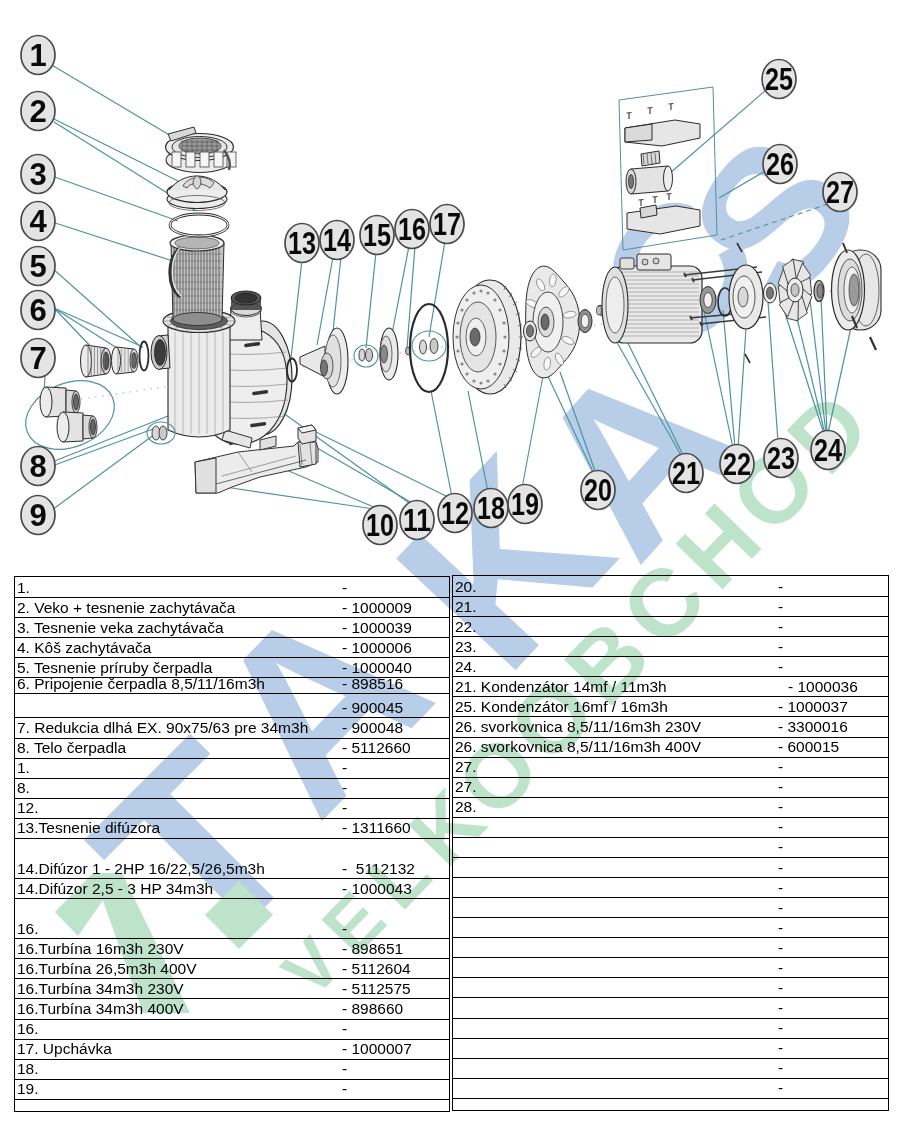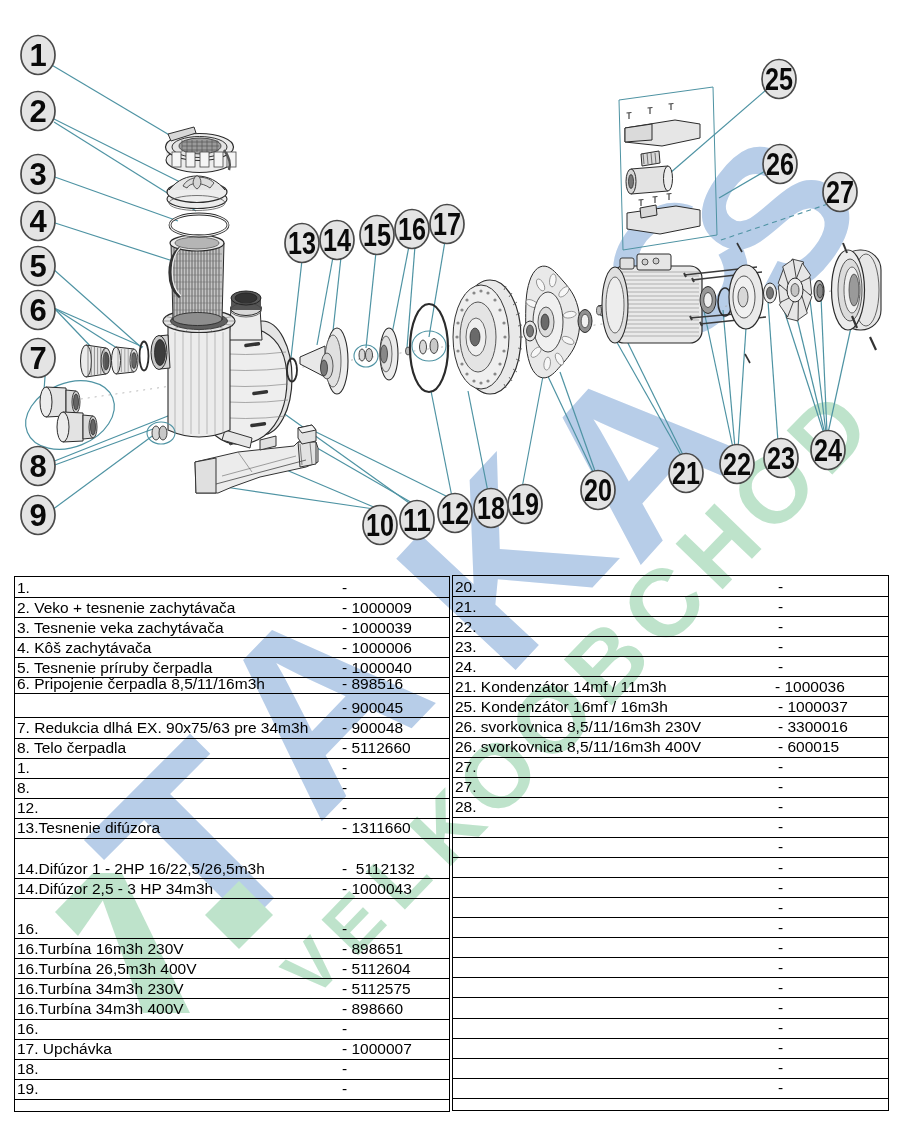--- a/index.html
+++ b/index.html
@@ -573,21 +573,21 @@
 <div class="row" style="top:60.2px;height:20.07px">
       <span class="nm">23.</span>
       <span class="vl" style="left:325px">-</span>
     </div>
 <div class="row" style="top:80.3px;height:20.07px">
       <span class="nm">24.</span>
       <span class="vl" style="left:325px">-</span>
     </div>
 <div class="row" style="top:100.3px;height:20.07px">
       <span class="nm">21. Kondenzátor 14mf / 11m3h</span>
-      <span class="vl" style="left:322px">- 1000036</span>
+      <span class="vl" style="left:335px">- 1000036</span>
     </div>
 <div class="row" style="top:120.4px;height:20.07px">
       <span class="nm">25. Kondenzátor 16mf / 16m3h</span>
       <span class="vl" style="left:325px">- 1000037</span>
     </div>
 <div class="row" style="top:140.5px;height:20.07px">
       <span class="nm">26. svorkovnica 8,5/11/16m3h 230V</span>
       <span class="vl" style="left:325px">- 3300016</span>
     </div>
 <div class="row" style="top:160.6px;height:20.07px">

